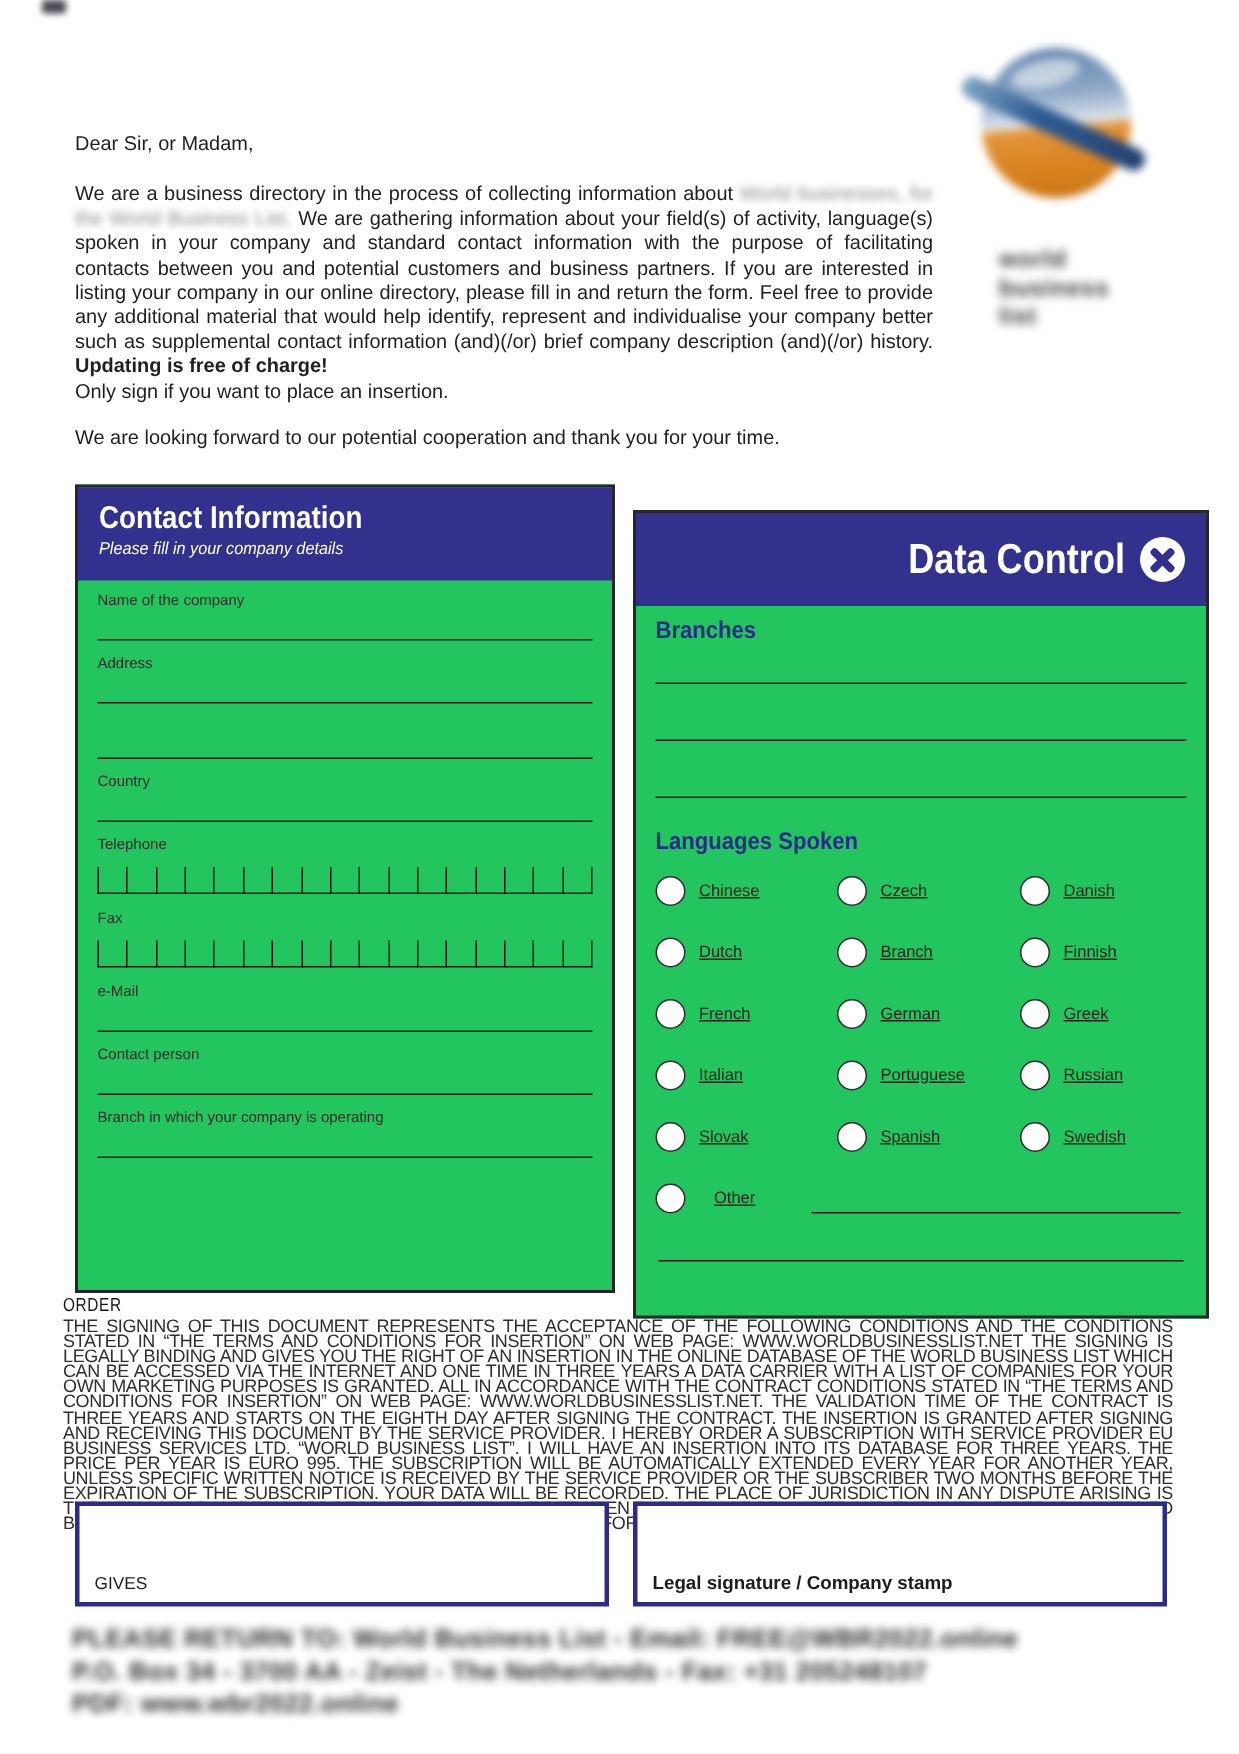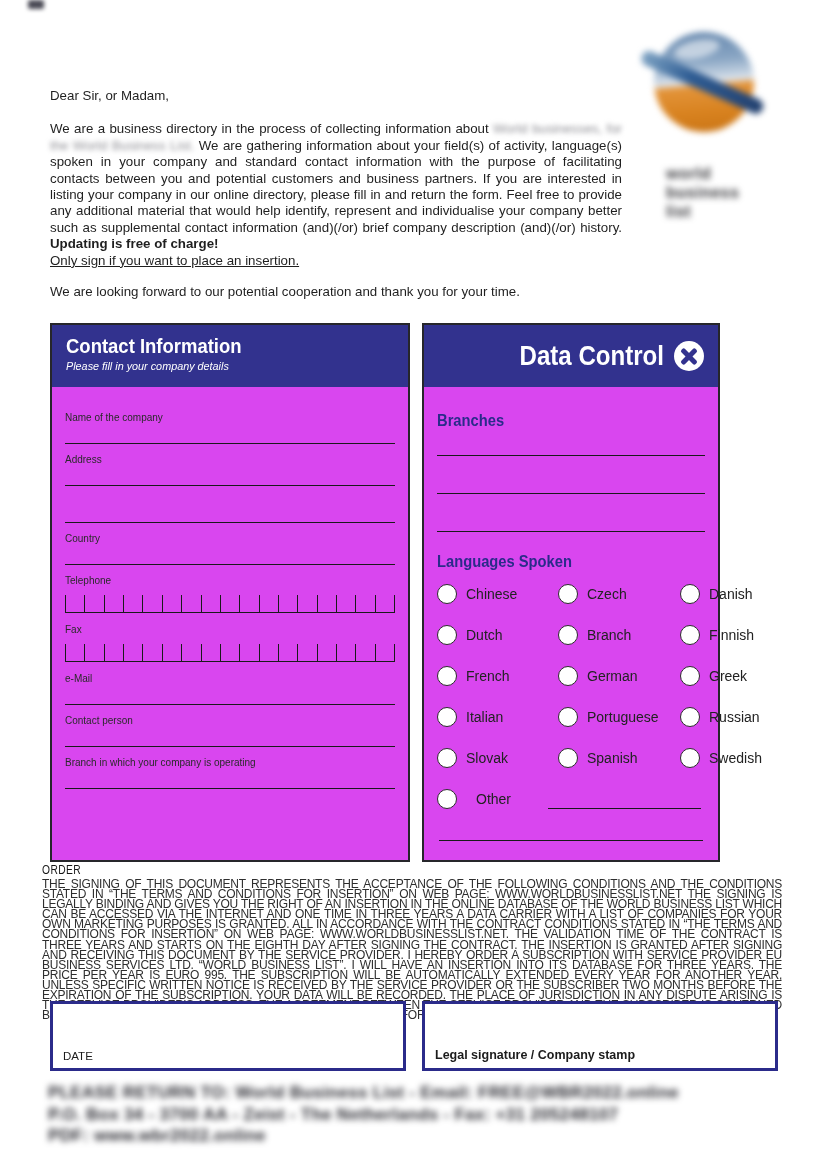--- a/index.html
+++ b/index.html
@@ -11,51 +11,51 @@
   }
   .corner-mark { position:absolute; left:28px; top:0; width:16px; height:9px;
     background:#4a4a55; filter:blur(2px); border-radius:2px; }
 
   
   .letter { position:absolute; left:50px; top:88px; width:572px; font-size:13.3px; line-height:16.4px; color:#1f1f1f; }
   .salutation { margin-bottom:17px; }
   .para1 { text-align:justify; }
   .redacted-inline { filter:blur(2.5px); color:#8d8d93; }
   .bold-inline { font-weight:bold; }
-  .only-sign { margin-top:0;text-decoration:underline; }
+  .only-sign { margin-top:0; }
   .closing { margin-top:15px; }
 
   
   .logo { position:absolute; left:648px; top:26px; width:120px; }
   .globe-wrap { position:relative; width:112px; height:112px; filter:blur(3px); }
   .globe { position:absolute; left:6px; top:6px; width:100px; height:100px; border-radius:50%;
     background:linear-gradient(175deg,#5e82aa 0%,#8aa6c4 30%,#c9d6e4 46%,#e3e8ee 50%,#e3943a 54%,#d8821f 78%,#c97415 100%); }
   .globe-swoosh { position:absolute; left:-6px; top:22px; width:132px; height:15px; border-radius:8px;
     background:linear-gradient(90deg,#7fa4c4,#2f5d94 40%,#23406e 100%); transform:rotate(24deg); transform-origin:left center; }
   .globe-highlight { position:absolute; left:26px; top:14px; width:46px; height:18px; border-radius:50%;
     background:rgba(255,255,255,0.55); transform:rotate(-12deg); }
   .logo-caption { margin-top:26px; margin-left:18px; filter:blur(3.2px); color:#3a3a3e;
     font-weight:bold; font-size:16px; line-height:19px; letter-spacing:0.5px; }
 
   
-  .form-box { position:absolute; top:323px; height:539px; background:#d946ef; border:2px solid #26262b; }
+  .form-box { position:absolute; top:323px; height:539px; background:#22c55e; border:2px solid #26262b; }
   .contact-box { left:50px;  width:360px; }
-  .data-box    { left:422px; width:298px; }
+  .data-box    { left:422px; width:384px;margin-top:17px; }
   .box-header { height:62px; background:#32328e; color:#fff; padding:9px 14px 0 14px; }
   .contact-title { font-size:21px; font-weight:bold; transform:scaleX(0.88); transform-origin:left; letter-spacing:0; }
   .contact-subtitle { font-size:11.5px; font-style:italic; margin-top:2px; transform:scaleX(0.94); transform-origin:left; }
   .data-header { display:flex; align-items:center; justify-content:flex-end; gap:10px; padding-top:0; }
   .data-title { font-size:28px; font-weight:bold; transform:scaleX(0.86); transform-origin:right; }
   .x-badge { position:relative; width:30px; height:30px; border-radius:50%; background:#fff; flex:0 0 30px; }
   .x-badge i { position:absolute; left:5px; top:13px; width:20px; height:5px; border-radius:2px; background:#32328e; }
   .x-badge .xb1 { transform:rotate(45deg); }
   .x-badge .xb2 { transform:rotate(-45deg); }
 
   
-  .box-body { padding:25px 13px 0 13px; }
+  .box-body { padding:8px 13px 0 13px; }
   .field-label { display:block; font-size:10px; color:#2a2a2a; }
   .line { border-bottom:1.3px solid #1a1a1a; }
   .f { margin-bottom:10px; }
   .f .line { height:21px; }
   .f-address .line1 { height:21px; }
   .f-address .line2 { height:37px; }
   .pc-row { display:flex; gap:14px; margin-bottom:10px; }
   .pc-col { width:110px; }
   .city-col { flex:1; }
   .city-col .line { height:29px; }
@@ -65,21 +65,21 @@
   .f-comb { margin-bottom:11px; }
 
   
   .section-heading { font-size:16px; font-weight:bold; color:#2b2b8a; transform:scaleX(0.92); transform-origin:left; }
   .branches-lines .line { height:38px; }
   .branches-lines .line.first { height:26px; }
   .languages-heading { margin-top:21px; }
   .lang-grid { display:grid; grid-template-columns:121px 122px auto; margin-top:12px; row-gap:20px; }
   .lang-item { display:flex; align-items:center; gap:9px; height:21px; }
   .radio { width:20px; height:20px; border:1.6px solid #2d2d2d; border-radius:50%; background:#fff; flex:0 0 20px; }
-  .lang-label { font-size:14px; color:#222; }
+  .lang-label { font-size:11px; color:#222;text-decoration:underline; }
   .other-row { display:flex; align-items:flex-end; gap:9px; margin-top:20px; }
   .other-opt { display:flex; align-items:center; gap:19px; height:21px; }
   .other-line { flex:1; border-bottom:1.3px solid #1a1a1a; height:16px; margin-left:28px; margin-right:4px; }
   .langs-bottom-line { border-bottom:1.3px solid #1a1a1a; height:32px; margin:0 2px; }
 
   
   .order { position:absolute; left:42px; top:863px; width:740px; }
   .order-heading { font-size:12.5px; color:#151515; transform:scaleX(0.82); transform-origin:left; letter-spacing:0.5px; }
   .order-text { margin-top:2px; font-size:12px; line-height:10.1px; letter-spacing:-0.25px;
     color:#2e2e2e; text-align:justify; text-transform:uppercase; }
@@ -287,21 +287,21 @@
       <div class="langs-bottom-line"></div>
     </div>
   </div>
 
   <div class="order">
     <div class="order-heading">ORDER</div>
     <div class="order-text">THE SIGNING OF THIS DOCUMENT REPRESENTS THE ACCEPTANCE OF THE FOLLOWING CONDITIONS AND THE CONDITIONS STATED IN “THE TERMS AND CONDITIONS FOR INSERTION” ON WEB PAGE: WWW.WORLDBUSINESSLIST.NET THE SIGNING IS LEGALLY BINDING AND GIVES YOU THE RIGHT OF AN INSERTION IN THE ONLINE DATABASE OF THE WORLD BUSINESS LIST WHICH CAN BE ACCESSED VIA THE INTERNET AND ONE TIME IN THREE YEARS A DATA CARRIER WITH A LIST OF COMPANIES FOR YOUR OWN MARKETING PURPOSES IS GRANTED. ALL IN ACCORDANCE WITH THE CONTRACT CONDITIONS STATED IN “THE TERMS AND CONDITIONS FOR INSERTION” ON WEB PAGE: WWW.WORLDBUSINESSLIST.NET. THE VALIDATION TIME OF THE CONTRACT IS THREE YEARS AND STARTS ON THE EIGHTH DAY AFTER SIGNING THE CONTRACT. THE INSERTION IS GRANTED AFTER SIGNING AND RECEIVING THIS DOCUMENT BY THE SERVICE PROVIDER. I HEREBY ORDER A SUBSCRIPTION WITH SERVICE PROVIDER EU BUSINESS SERVICES LTD. “WORLD BUSINESS LIST”. I WILL HAVE AN INSERTION INTO ITS DATABASE FOR THREE YEARS. THE PRICE PER YEAR IS EURO 995. THE SUBSCRIPTION WILL BE AUTOMATICALLY EXTENDED EVERY YEAR FOR ANOTHER YEAR, UNLESS SPECIFIC WRITTEN NOTICE IS RECEIVED BY THE SERVICE PROVIDER OR THE SUBSCRIBER TWO MONTHS BEFORE THE EXPIRATION OF THE SUBSCRIPTION. YOUR DATA WILL BE RECORDED. THE PLACE OF JURISDICTION IN ANY DISPUTE ARISING IS THE SERVICE PROVIDER’S ADDRESS. THE AGREEMENT BETWEEN THE SERVICE PROVIDER AND THE SUBSCRIBER IS GOVERNED BY THE CONDITIONS STATED IN “THE TERMS AND CONDITIONS FOR INSERTION” ON WEB PAGE: WWW.WORLDBUSINESSLIST.NET</div>
   </div>
 
   <div class="sig-box date-box">
-    <span class="sig-label">DATE</span>
+    <span class="sig-label">GIVES</span>
   </div>
   <div class="sig-box stamp-box">
     <span class="sig-label">Legal signature / Company stamp</span>
   </div>
 
   <div class="footer">
     <div>PLEASE RETURN TO: World Business List - Email: FREE@WBR2022.online</div>
     <div>P.O. Box 34 - 3700 AA - Zeist - The Netherlands - Fax:  +31 205248107</div>
     <div>PDF: www.wbr2022.online</div>
   </div>

